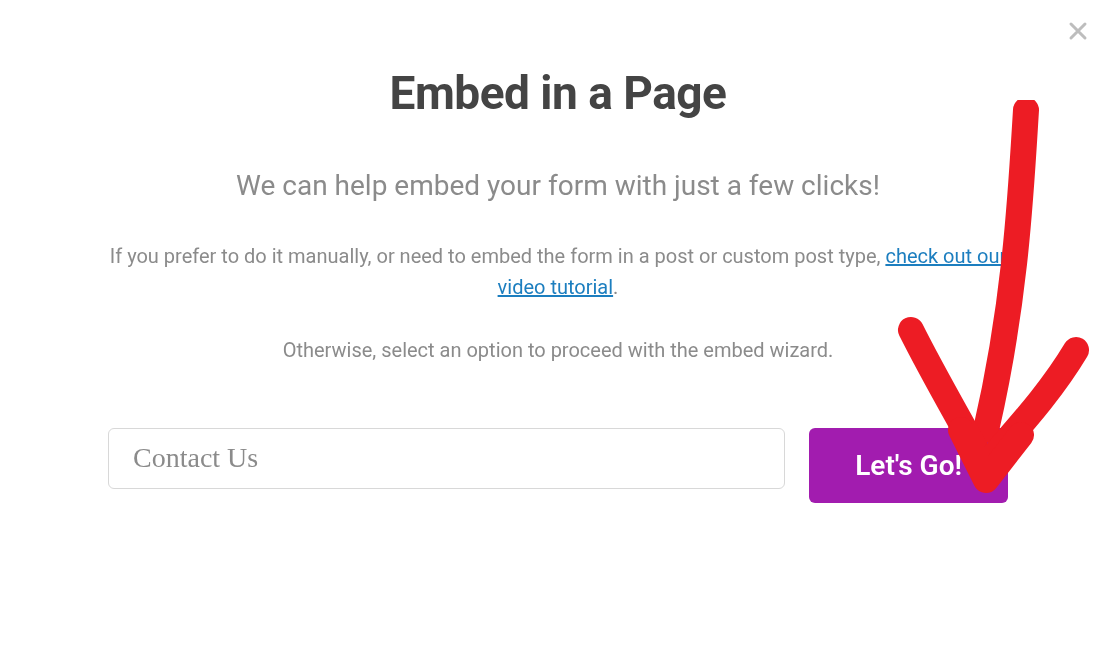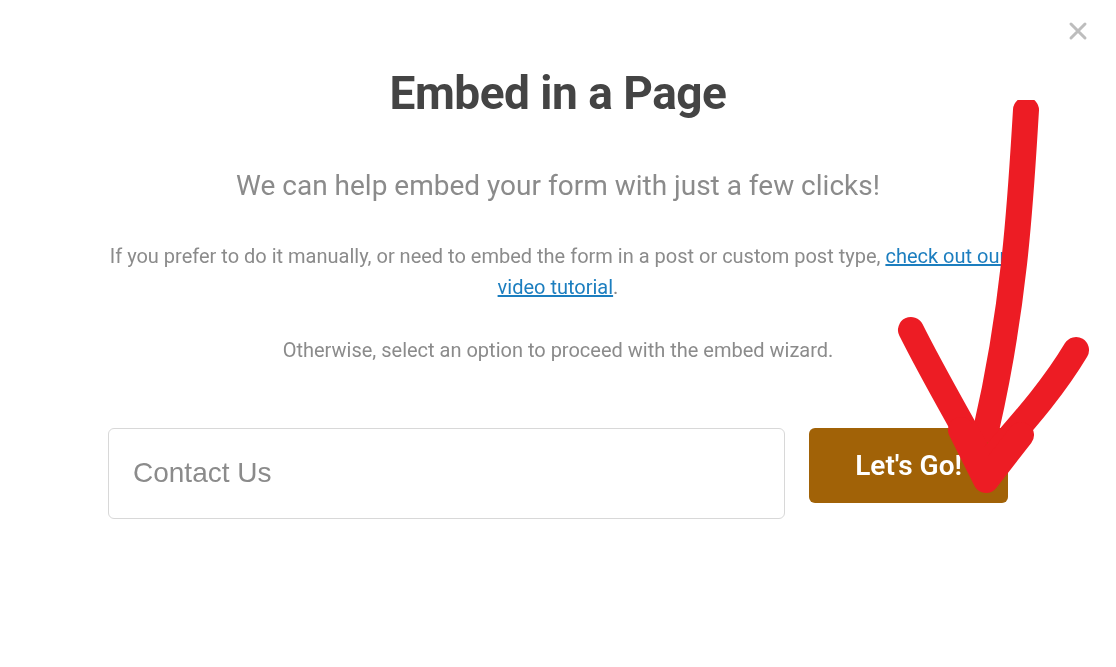--- a/index.html
+++ b/index.html
@@ -64,25 +64,25 @@
     align-items: stretch;
   }
   .page-input {
     flex: 1;
     border: 1px solid #d8d8d8;
     border-radius: 6px;
     padding: 20px 24px;
     font-size: 28px;
     color: #8b8b8b;
     outline: none;
-    font-family: Liberation Sans, sans-serif;
-    height: 91px;
+    font-family: Liberation Serif, serif;
+    height: 61px;
   }
   .go-btn {
-    background: #a16207;
+    background: #a21caf;
     color: #fff;
     border: none;
     border-radius: 6px;
     font-size: 28px;
     font-weight: 600;
     padding: 0 46px;
     cursor: pointer;
     font-family: inherit;
     height: 75px;
   }

